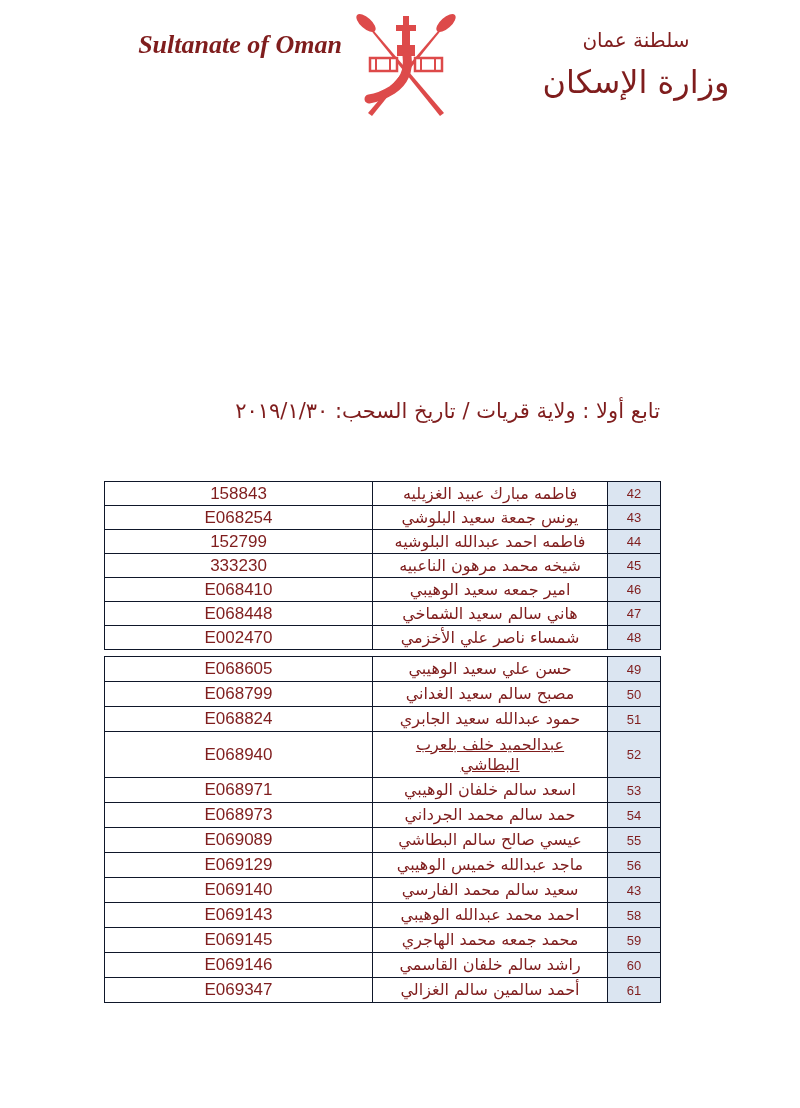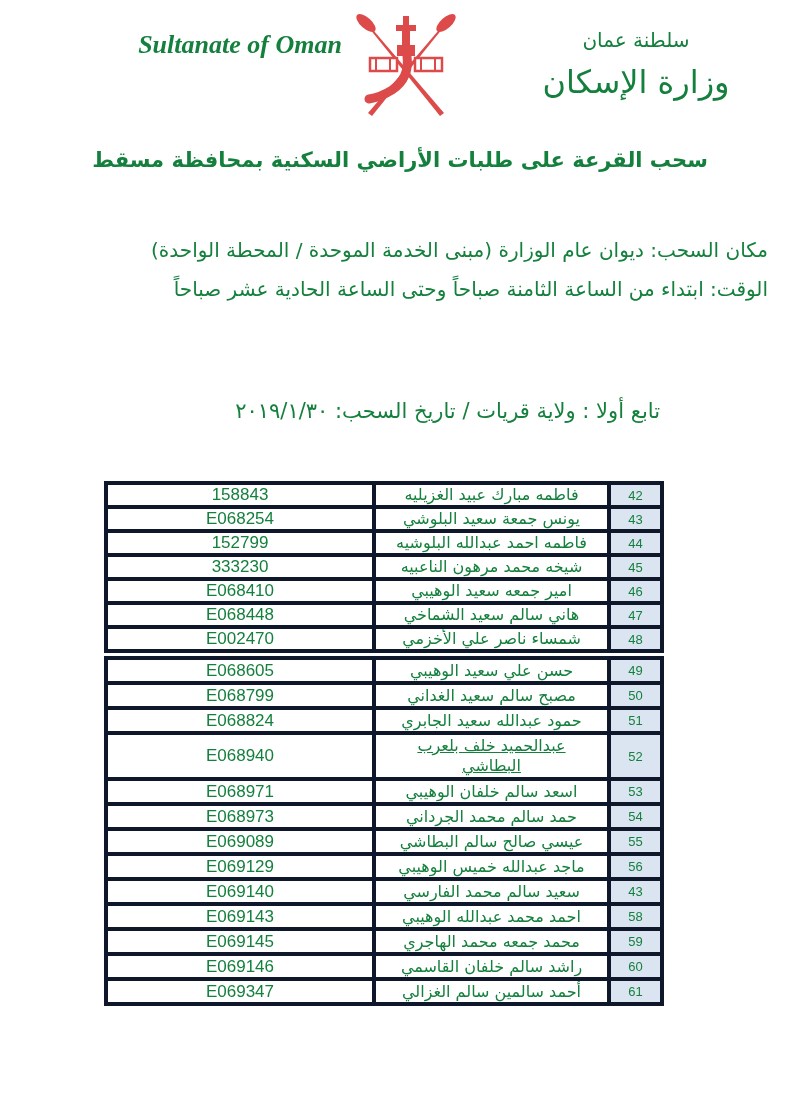--- a/index.html
+++ b/index.html
@@ -1,18 +1,18 @@
 <!DOCTYPE html>
 <html lang="ar"><head>
 <meta charset="utf-8">
 <style>
   html,body{margin:0;padding:0;background:#ffffff;}
   .page{
     position:relative;width:800px;height:1108px;background:#ffffff;
-    font-family:"DejaVu Sans",sans-serif;color:#15803d;overflow:hidden;
+    font-family:"DejaVu Sans",sans-serif;color:#7f1d1d;overflow:hidden;
   }
   
   .header-english{
     position:absolute;left:128px;top:30px;width:224px;text-align:center;
     font-family:"Liberation Serif",serif;font-style:italic;font-weight:bold;
   }
   .he-line1{font-size:26px;line-height:30px;}
   .he-line2{font-size:20px;line-height:24px;margin-top:12px;}
   .emblem{position:absolute;left:350px;top:8px;width:112px;height:110px;}
   .header-arabic{
@@ -31,21 +31,21 @@
   }
   .section-line{
     position:absolute;top:399px;right:140px;left:60px;
     direction:rtl;text-align:right;font-size:21px;
   }
   
   table.lottery{position:absolute;left:104px;border-collapse:collapse;direction:rtl;table-layout:fixed;}
   table.t1{top:481px;}
   table.t2{top:656px;}
   table.lottery td{
-    border:4px solid #0f172a;box-sizing:border-box;
+    border:1px solid #0f172a;box-sizing:border-box;
     text-align:center;vertical-align:middle;padding:0 4px;overflow:hidden;
   }
   td.num{width:53px;background:#dbe5f1;font-family:"Liberation Sans",sans-serif;font-size:13px;}
   td.name{width:235px;font-size:16px;line-height:20px;}
   td.code{width:268px;font-family:"Liberation Sans",sans-serif;font-size:17px;direction:ltr;}
   table.t1 tr{height:24px;}
   table.t2 tr{height:25px;}
   table.t2 tr.tall{height:46px;}
   .wrap-narrow{display:inline-block;max-width:175px;text-decoration:underline;}
 </style>
@@ -83,26 +83,21 @@
         <path d="M57,48 C59,63 54,74 42,82 C34,87 26,90 19,91" stroke="#dd4a4a" stroke-width="9" fill="none" stroke-linecap="round"></path>
       </g>
     </svg>
   </div>
 
   <div class="header-arabic">
     <div class="ha-line1">سلطنة عمان</div>
     <div class="ha-line2">وزارة الإسكان</div>
   </div>
 
-  <div class="doc-title">سحب القرعة على طلبات الأراضي السكنية بمحافظة مسقط</div>
-
-  <div class="details">
-    <div>مكان السحب: ديوان عام الوزارة (مبنى الخدمة الموحدة / المحطة الواحدة)</div>
-    <div>الوقت: ابتداء من الساعة الثامنة صباحاً وحتى الساعة الحادية عشر صباحاً</div>
-  </div>
+
 
   <div class="section-line">تابع أولا : ولاية قريات / تاريخ السحب: ٢٠١٩/١/٣٠</div>
 
   <table class="lottery t1">
     <tbody>
       <tr>
         <td class="num">42</td>
         <td class="name">فاطمه مبارك عبيد الغزيليه</td>
         <td class="code">158843</td>
       </tr>

